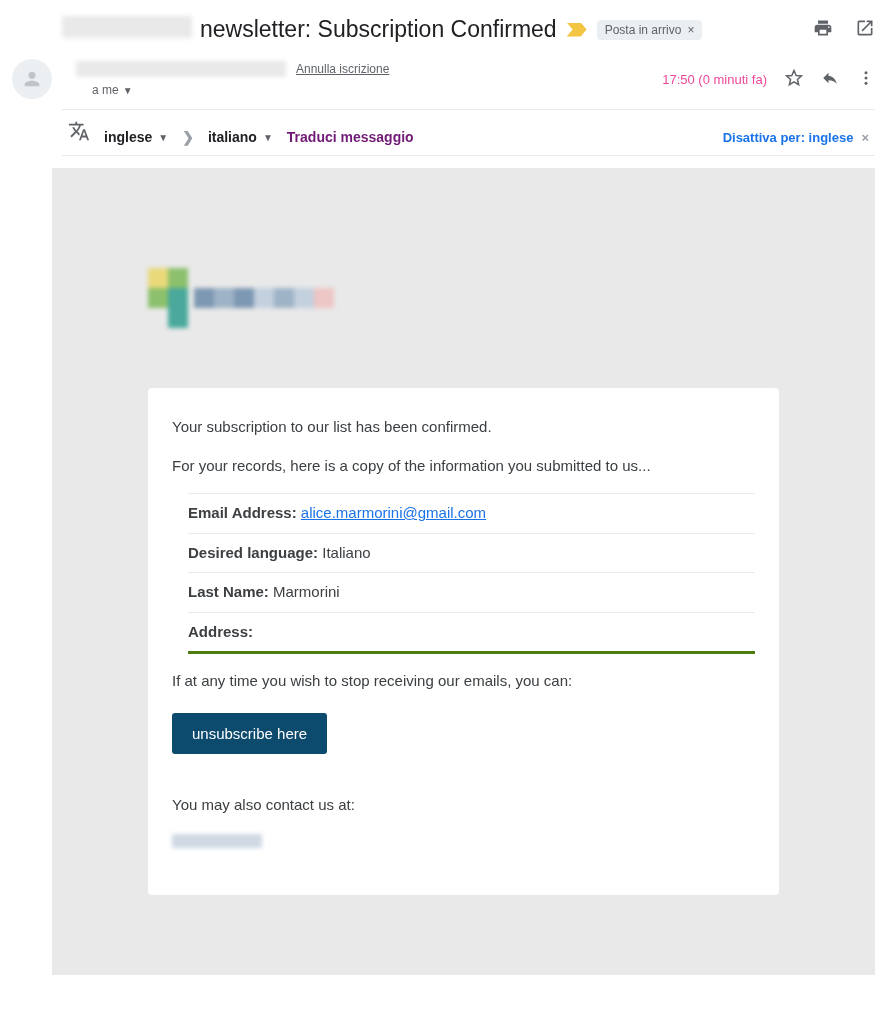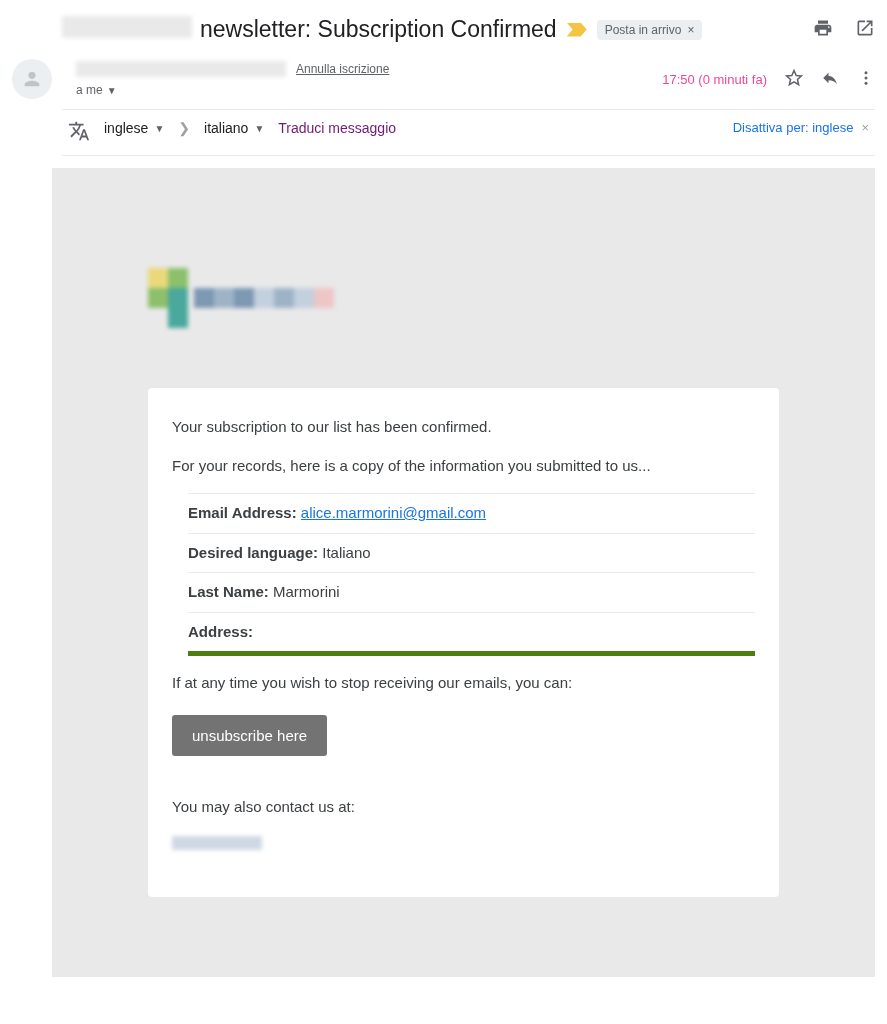--- a/index.html
+++ b/index.html
@@ -69,39 +69,40 @@
   .avatar {
     width: 40px; height: 40px; border-radius: 50%;
     background: #eceff1;
     display: flex; align-items: center; justify-content: center;
   }
   .avatar svg { width: 22px; height: 22px; fill: #c0c4c9; }
   .sender-main { flex: 1; }
   .sender-line1 { display: flex; align-items: center; gap: 10px; }
   .pix-sender { width: 210px; height: 16px; }
   .unsub-link { font-size: 12px; color: #5f6368; text-decoration: underline; }
-  .sender-line2 { font-size: 12px; color: #5f6368; display: flex; align-items: center; gap: 4px; margin-top: 6px; }
+  .sender-line2 { font-size: 12px; color: #5f6368; display: flex; align-items: center; gap: 4px; margin-top: 6px; margin-left: 16px; }
   .sender-right {
     display: flex; align-items: center; gap: 18px;
     color: #ec4899; font-size: 13px;
   }
   .sender-right .icon { width: 18px; height: 18px; }
   .dropdown-caret { font-size: 10px; color: #5f6368; }
 
   
   .translate-bar {
     display: flex;
-    align-items: flex-start;
+    align-items: flex-end;
     gap: 14px;
     border-top: 1px solid #e8eaed;
     border-bottom: 1px solid #e8eaed;
     padding: 10px 6px;
     margin: 6px 0 0 50px;
     font-size: 14px;
     color: #202124;
+    font-weight: bold;
   }
   .translate-bar .lang { display: flex; align-items: center; gap: 6px; }
   .translate-bar .chevron { color: #9aa0a6; }
   .translate-link { color: #701a75; }
   .translate-right { margin-left: auto; display: flex; align-items: center; gap: 8px; color: #1a73e8; font-size: 13px; }
   .translate-right .x { color: #9aa0a6; }
 
   
   .email-body {
     margin: 0 0 0 40px;
@@ -127,26 +128,26 @@
     color: #3c4043;
     font-size: 15px;
     line-height: 1.5;
   }
   .card p { margin: 0 0 16px 0; }
   .fields { margin: 16px 0 16px 16px; }
   .field-row {
     border-top: 1px solid #e8eaed;
     padding: 8px 0;
   }
-  .field-row:last-child { border-bottom: 5px solid #4d7c0f; }
+  .field-row:last-child { border-bottom: 3px solid #4d7c0f; }
   .field-label { font-weight: 700; }
   .field-row a { color: #1a73e8; text-decoration: underline; }
   .unsub-btn {
     display: inline-block;
-    background: #737373;
+    background: #0c4a6e;
     color: #fff;
     padding: 12px 20px;
     border: none;
     font-size: 15px;
     border-radius: 3px;
     cursor: pointer;
     margin-top: 4px;
   }
   .contact-pix { width: 90px; height: 14px; filter: blur(2px); background:#cfd8e3; display:inline-block; }
 </style>

